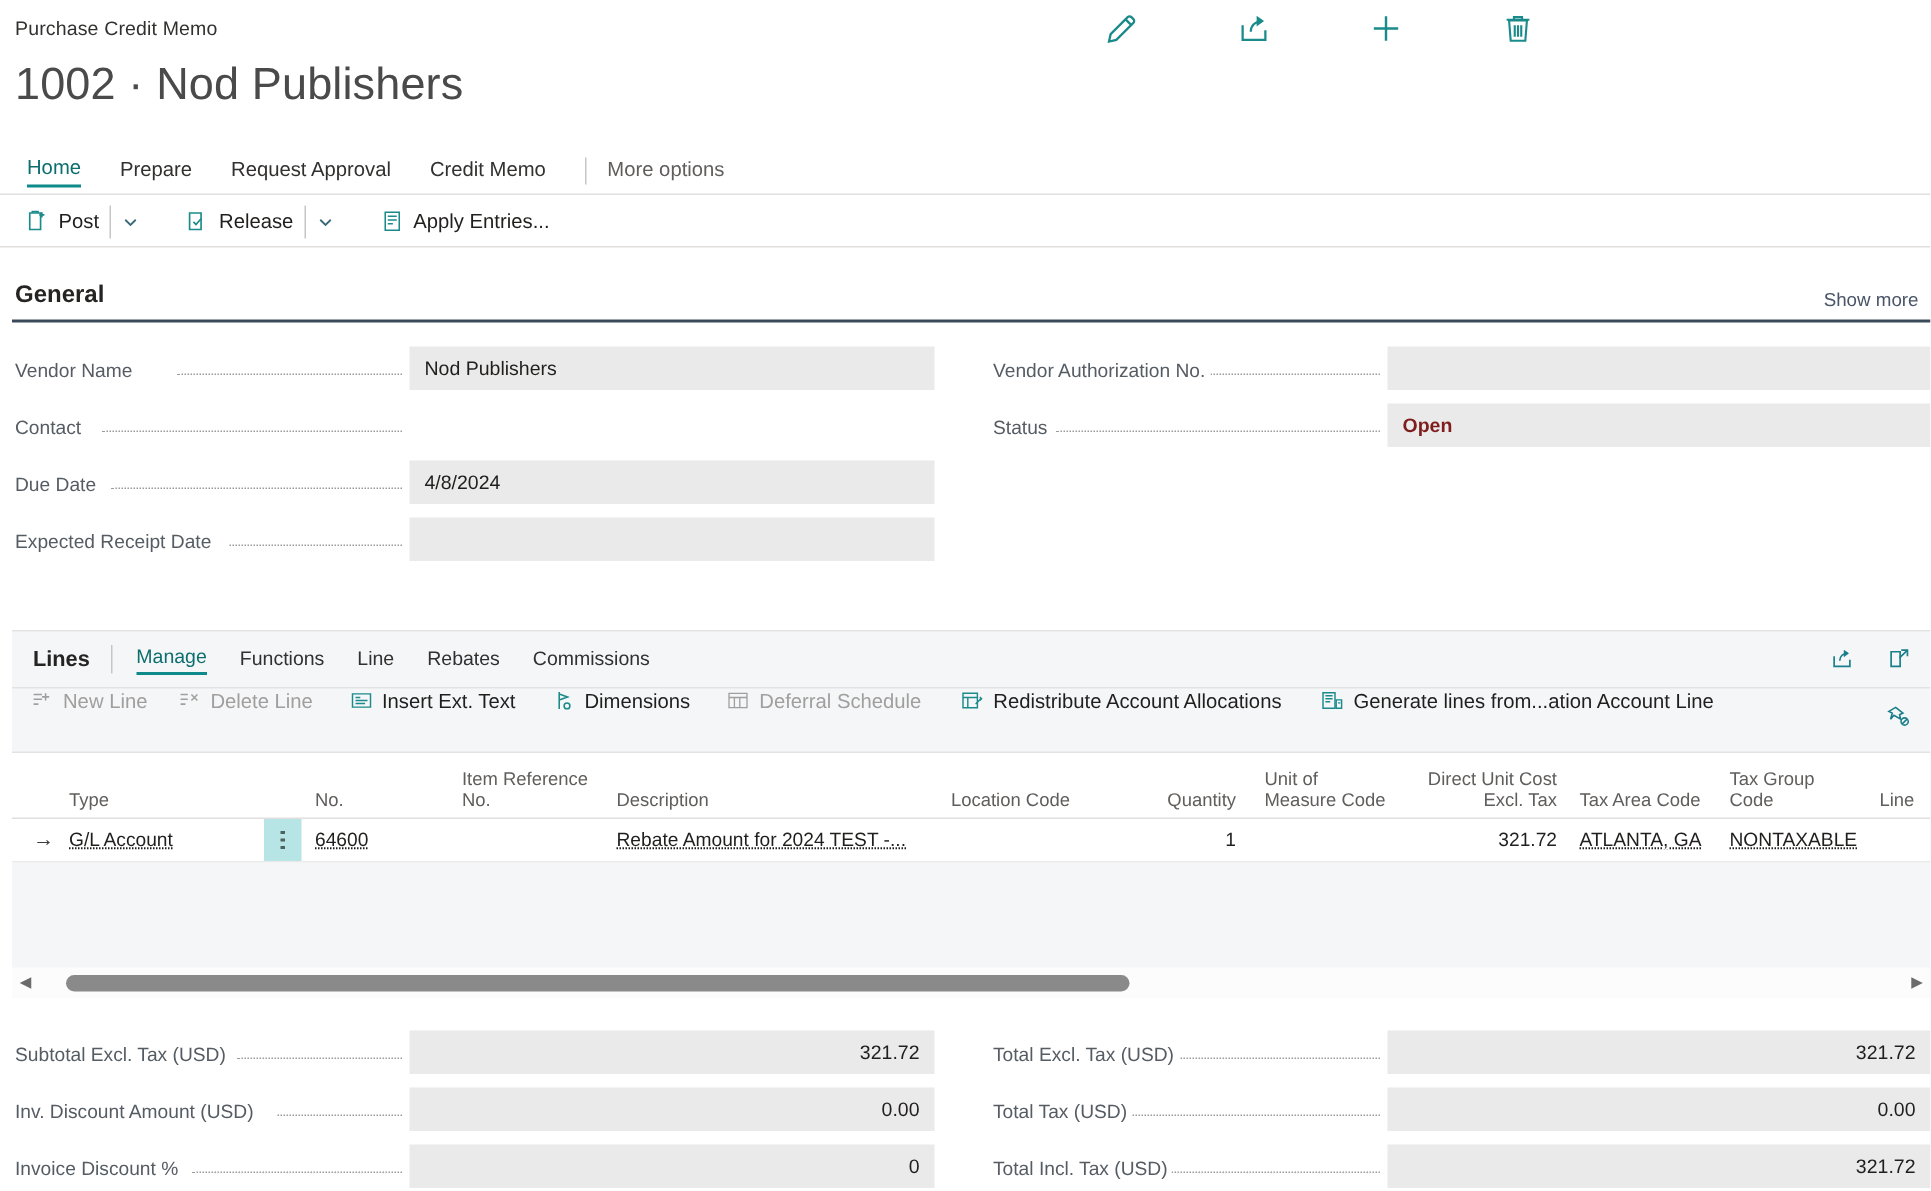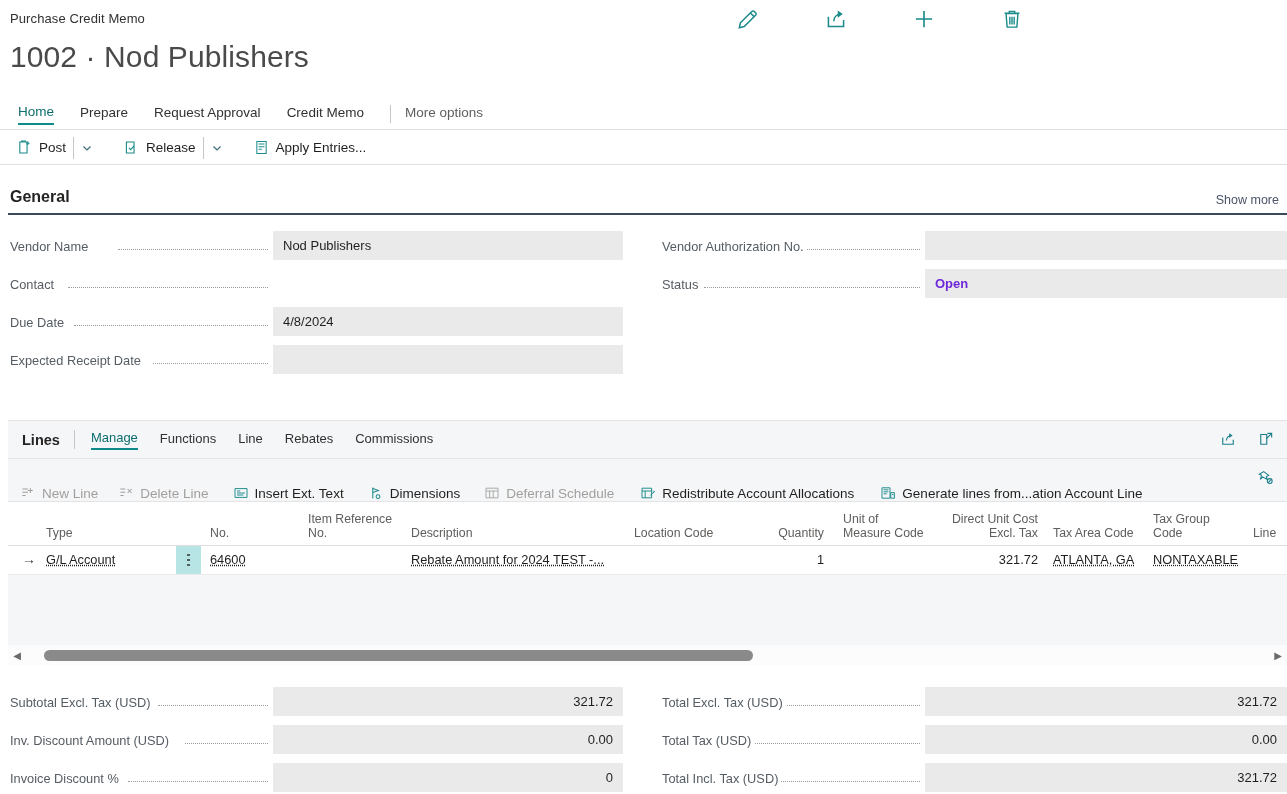--- a/index.html
+++ b/index.html
@@ -99,40 +99,40 @@
   }
   .finput {
     position: absolute; top: 1px; height: 29px;
     background: #eaeaea; border: none;
     font-size: 13px; color: #201f1e;
     display: flex; align-items: center;
     padding: 0 10px; cursor: text;
   }
   .fcol.left .finput { left: 273px; width: 350px; }
   .fcol.right .finput { left: 273px; width: 362px; }
-  .finput.status { font-weight: 700; color: #6d28d9; }
+  .finput.status { font-weight: 700; color: #7f1d1d; }
   .finput.num { justify-content: flex-end; padding-right: 10px; }
 
   
   .lines-wrap {
     position: absolute; left: 8px; top: 420px; width: 1279px; height: 245px;
     background: #f5f6f8; border-top: 1px solid #e3e3e3;
   }
   .lines-head {
     position: relative; height: 38px; display: flex; align-items: center; padding-left: 14px;
     border-bottom: 1px solid #e3e3e3;
   }
   .lines-title { font-size: 14.5px; font-weight: 600; color: #252423; margin-right: 14px; }
   .lines-vsep { width: 1px; height: 19px; background: #c8c6c4; margin-right: 16px; }
   .ltab { font-size: 13px; color: #323130; margin-right: 22px; padding-bottom: 3px; cursor: pointer; }
   .ltab.active { color: #0e6e6e; border-bottom: 2px solid #0e8a8a; }
   .lines-head-icons { position: absolute; right: 12px; top: 9px; display: flex; gap: 20px; }
 
   .lines-toolbar {
-    position: relative; height: 43px; display: flex; align-items: flex-end;
+    position: relative; height: 43px; display: flex; align-items: flex-start;
     padding-left: 12px; border-bottom: 1px solid #e3e3e3;
   }
   .tb-pin { position: absolute; right: 12px; top: 10px; cursor: pointer; }
 
   
   .table { position: relative; background: #fff; height: 100px; }
   .thead {
     position: relative; height: 44px; border-bottom: 1px solid #e1dfdd; background:#fff;
   }
   .th {

